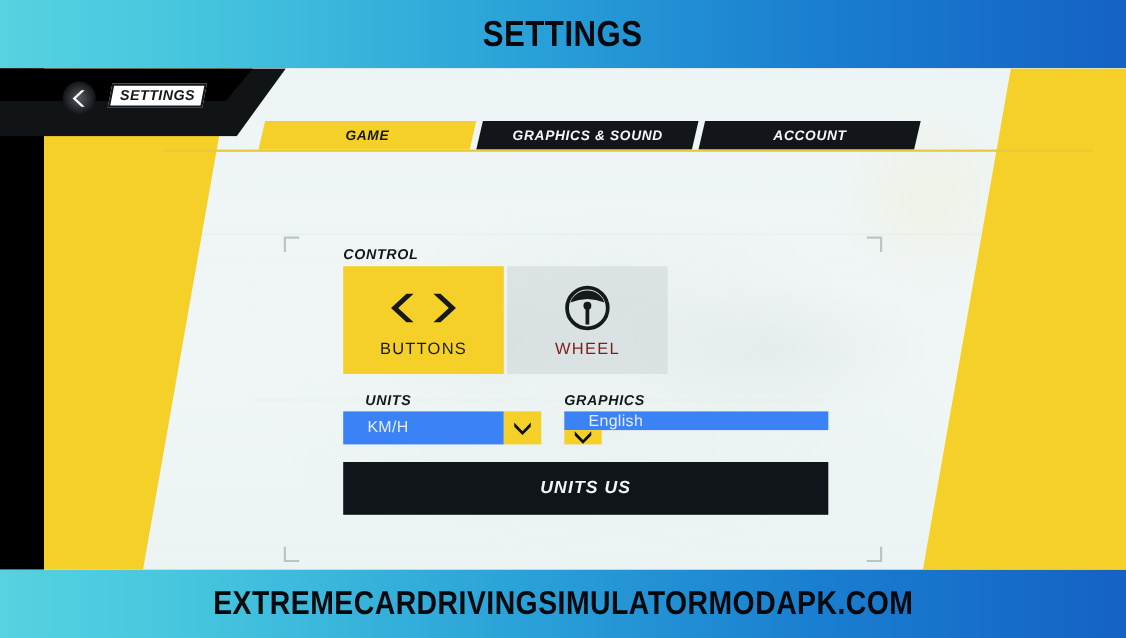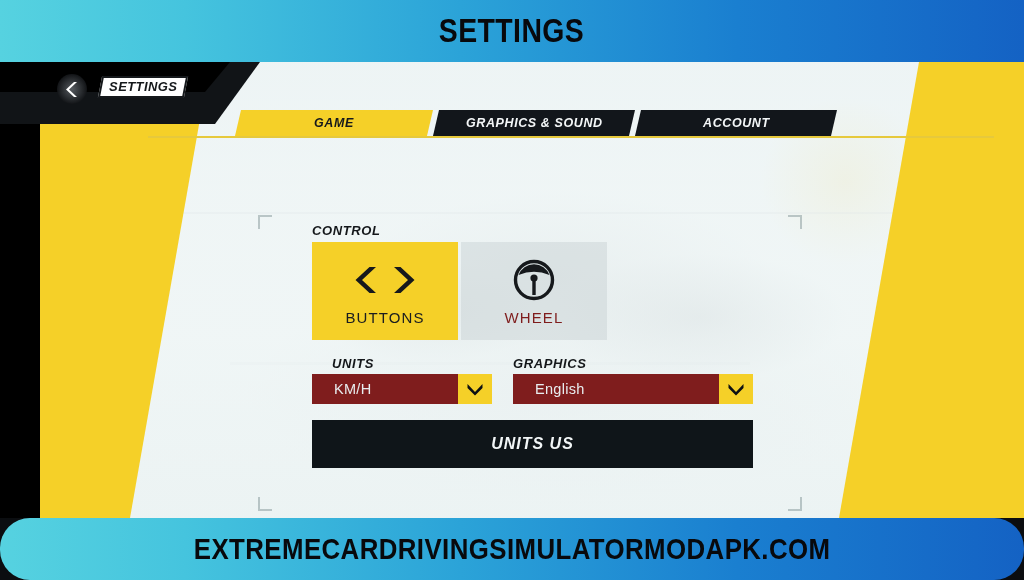--- a/index.html
+++ b/index.html
@@ -10,21 +10,21 @@
   }
   .screen { position:relative; width:1024px; height:580px; overflow:hidden; }
 
   
   .banner {
     position:absolute; left:0; width:1024px;
     display:flex; align-items:center; justify-content:center;
     background:linear-gradient(90deg,#56d2e0 0%,#45c4de 18%,#2ba3d8 45%,#1a7fd0 72%,#1462c4 100%);
   }
   .banner-top { top:0; height:62px; }
-  .banner-bottom { bottom:0; height:62px;border-radius:30px; }
+  .banner-bottom { bottom:0; height:62px; }
   .banner-text {
     font-weight:bold; color:#08090c; letter-spacing:.5px;
     transform:scaleX(.86); transform-origin:center;
     white-space:nowrap;
   }
   .banner-top .banner-text { font-size:33px; }
   .banner-bottom .banner-text { font-size:30px; }
 
   
   .stage {
@@ -150,28 +150,28 @@
   .ctrl-icon { height:48px; display:flex; align-items:center; justify-content:center; }
   .ctrl-label {
     font-size:15px; letter-spacing:1.1px; margin-top:5px; font-weight:400;
   }
 
   
   .dd {
     position:absolute; height:30px; display:flex; align-items:stretch; cursor:pointer;
   }
   .dd-value {
-    flex:1; background:#7f1d1d; display:flex; align-items:center;
+    flex:1; background:#3b82f6; display:flex; align-items:center;
     padding-left:22px; color:#e8edef; font-size:14.5px; letter-spacing:.3px;
   }
   .dd-arrow {
     width:34px; background:#f5d028; display:flex; align-items:center; justify-content:center;
   }
   .dd-units { left:312px; top:236px; width:180px; }
-  .dd-lang  { left:513px; top:236px; width:240px; }
+  .dd-lang  { left:513px; top:236px; width:240px;flex-direction:column; }
 
   
   .rate {
     position:absolute; left:312px; top:282px; width:441px; height:48px;
     background:#0f1519; display:flex; align-items:center; justify-content:center;
     cursor:pointer;
   }
   .rate span {
     color:#f2f6f7; font-size:16px; font-weight:bold; font-style:italic; letter-spacing:1px;
   }

